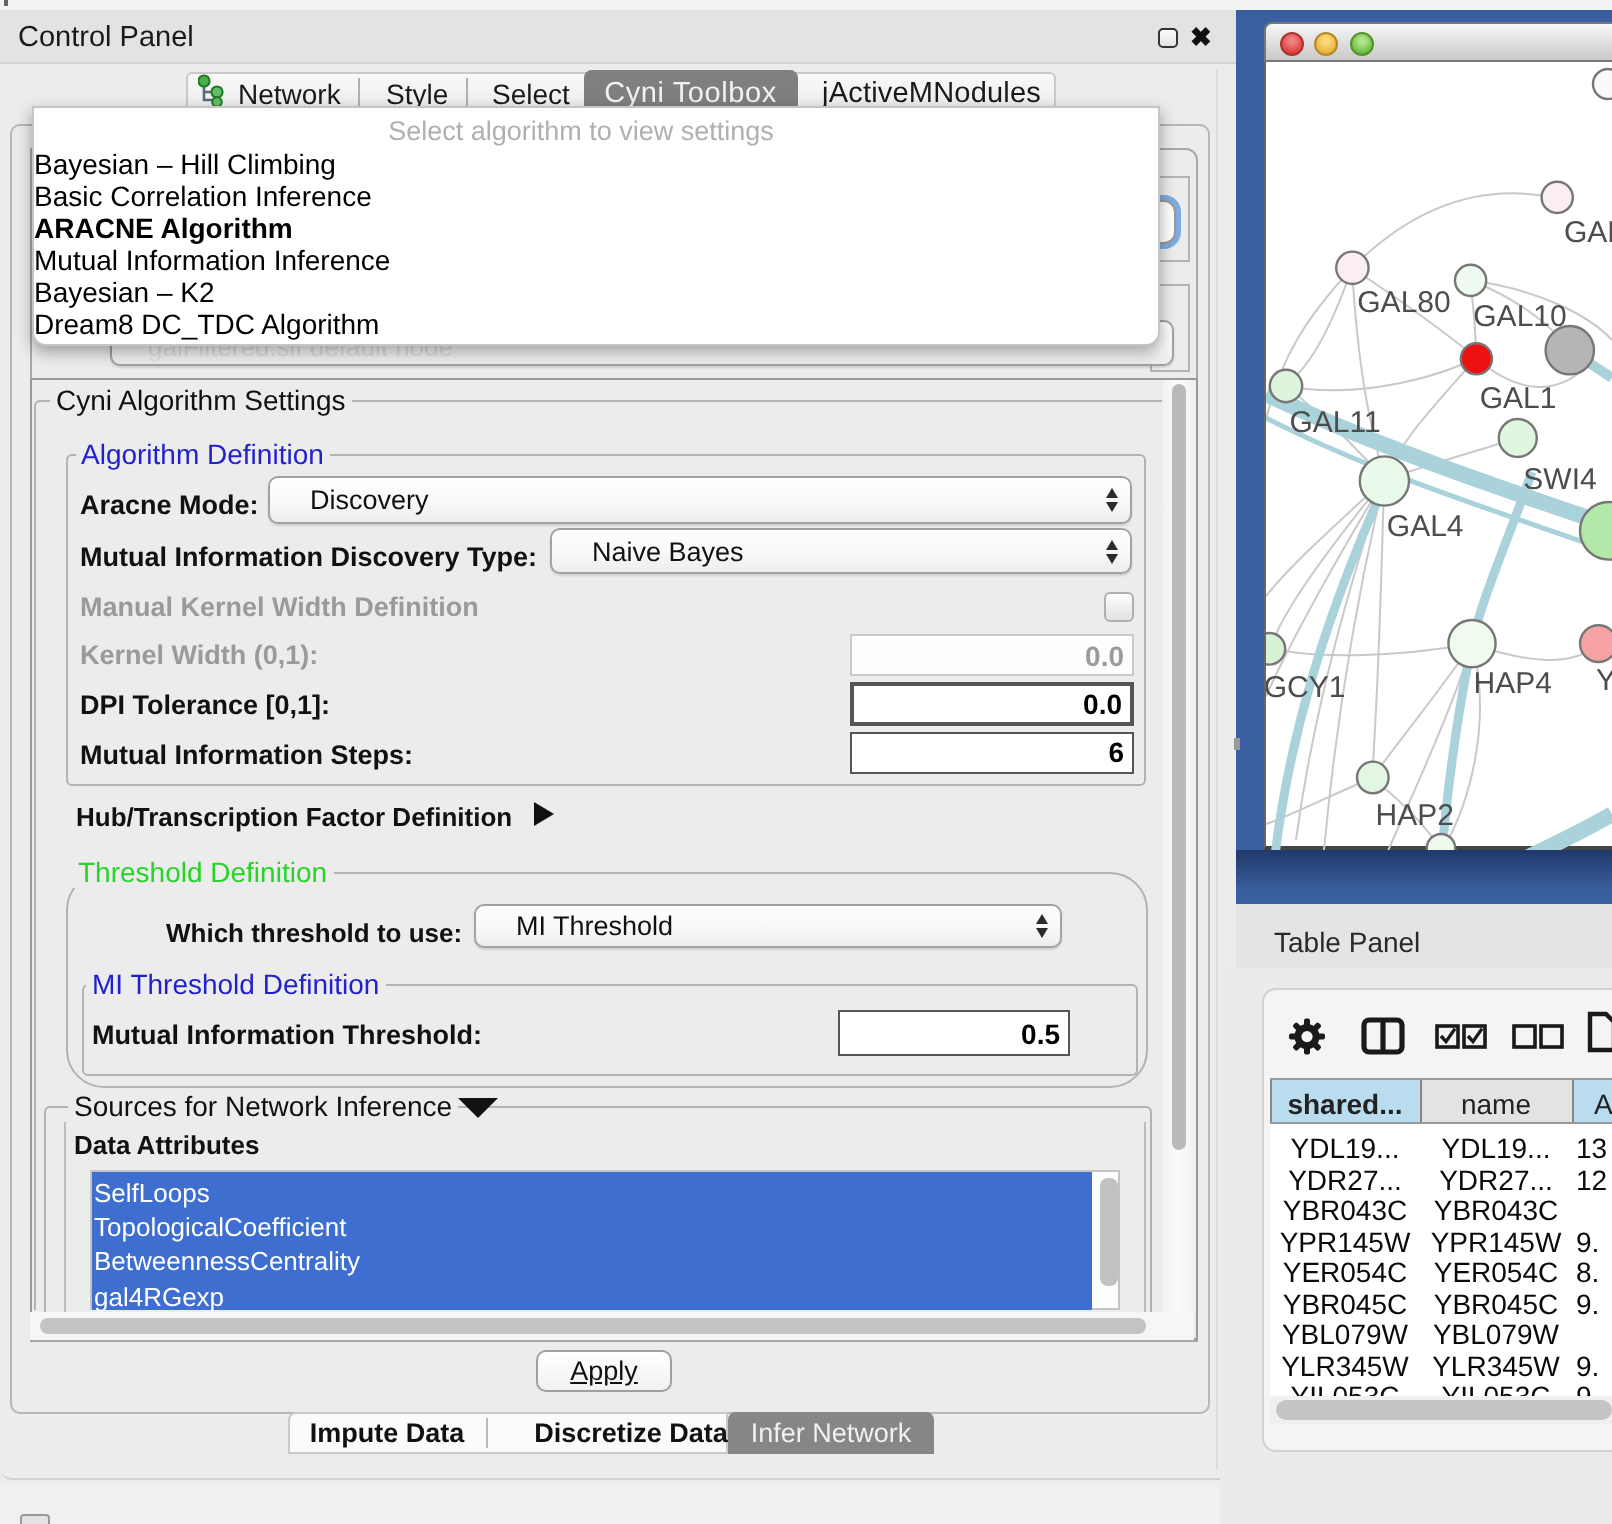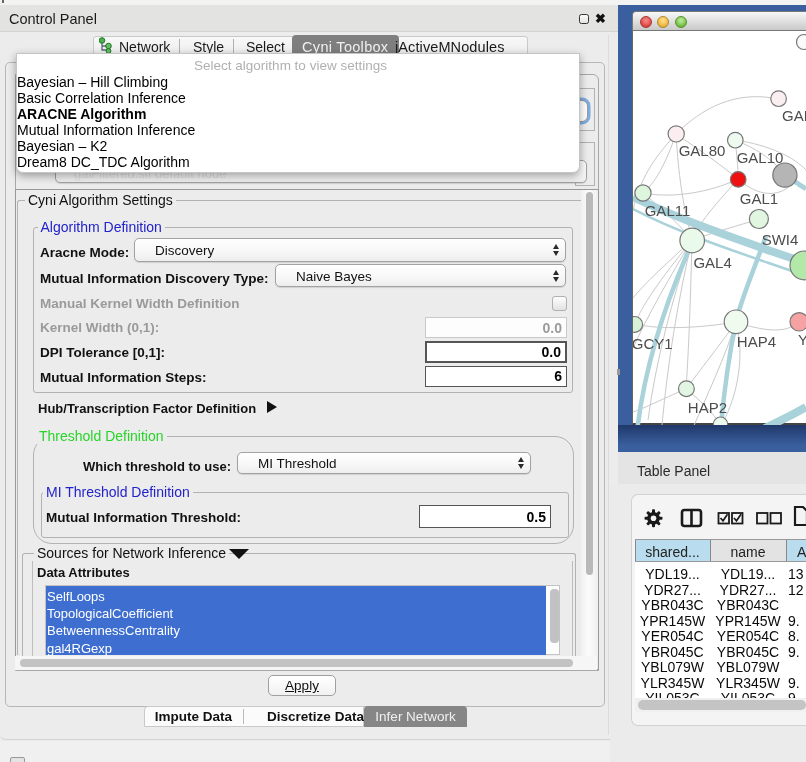--- a/index.html
+++ b/index.html
@@ -51,21 +51,21 @@
     <circle cx="9.5" cy="9" r="2.8" fill="#66bb6a" stroke="#1c7a1f" stroke-width="1"></circle>
     <circle cx="9.5" cy="14" r="2.4" fill="#66bb6a" stroke="#1c7a1f" stroke-width="1"></circle>
   </svg>
   <div class="abs" style="left:119px;top:4px;font-size:14px;color:#1a1a1a;">Network</div>
   <div class="abs" style="left:179px;top:4px;width:1px;height:15px;background:#b0b0b0;"></div>
   <div class="abs" style="left:193px;top:4px;font-size:14px;color:#1a1a1a;">Style</div>
   <div class="abs" style="left:233px;top:4px;width:1px;height:15px;background:#b0b0b0;"></div>
   <div class="abs" style="left:246px;top:4px;font-size:14px;color:#1a1a1a;">Select</div>
   <div class="abs" style="left:291.5px;top:0;width:107.5px;height:22px;background:#7f7f7f;border-radius:4px 4px 0 0;"></div>
   <div class="abs" style="left:291.5px;top:4px;width:107.5px;text-align:center;font-size:14.5px;letter-spacing:0.3px;color:#f2f2f2;">Cyni Toolbox</div>
-  <div class="abs" style="left:395px;top:4px;font-size:14.5px;letter-spacing:0.1px;color:#1a1a1a;">jActiveMNodules</div>
+  <div class="abs" style="left:411px;top:4px;font-size:14.5px;letter-spacing:0.1px;color:#1a1a1a;">jActiveMNodules</div>
 </div>
 
 <div class="abs" style="left:5px;top:61.5px;width:600px;height:645.5px;background:#ececec;border:1px solid #b7b7b7;border-radius:5px;"></div>
 
 <div class="abs" style="left:14.5px;top:73.5px;width:584px;height:597px;border:1px solid #a8a8a8;border-radius:0 6px 0 0;background:#ececec;"></div>
 
 <div class="abs" style="left:575px;top:87.5px;width:19.5px;height:43px;border:1px solid #b2b2b2;background:#ececec;"></div>
 <div class="abs" style="left:568px;top:99.5px;width:19.5px;height:22px;border:1px solid #9a9a9a;border-radius:6px;background:#fff;box-shadow:0 0 0 2.5px rgba(90,150,220,0.75);"></div>
 <div class="abs" style="left:575px;top:142px;width:19.5px;height:44px;border:1px solid #b2b2b2;background:#ececec;"></div>
 
@@ -123,21 +123,21 @@
   <span class="ct">MI Threshold</span>
   <span class="ar">
       <span class="up"></span>
       <span class="dn"></span>
     </span>
 </div>
 <div class="grp" style="left:41px;top:492px;width:528px;height:46px;">
   <div class="lbl" style="color:#2222cc;left:1px;">MI Threshold Definition</div>
 </div>
 <div class="lab b" style="left:46px;top:510px;">Mutual Information Threshold:</div>
-<div class="tf" style="left:419px;top:505px;width:132px;height:23px;">
+<div class="tf" style="left:419px;top:505px;width:116px;height:23px;">
     <span>0.5</span>
   </div>
 
 <div class="grp" style="left:22px;top:553px;width:553.5px;height:103px;border-bottom:none;border-radius:3px 3px 0 0;">
   <div class="lbl" style="color:#111;left:11px;font-size:14px;">Sources for Network Inference</div>
 </div>
 <div class="abs" style="left:31.5px;top:561px;width:541.5px;height:95px;border-left:1px solid #bdbdbd;border-right:1px solid #bdbdbd;"></div>
 <div class="abs" style="left:229px;top:549px;width:0;height:0;border-left:10px solid transparent;border-right:10px solid transparent;border-top:10px solid #111;"></div>
 <div class="lab b" style="left:37px;top:565px;font-size:13px;">Data Attributes</div>
 <div class="abs" style="left:45px;top:585px;width:515px;height:70px;background:#fdfdfd;border:1px solid #c4c4c4;"></div>
@@ -269,21 +269,21 @@
     <rect x="139.5" y="19" width="10.5" height="10.5" stroke-width="1.8"></rect>
     <path d="M164 13 l8 0 l4 4 l0 14 l-12 0 z" stroke-width="2.2"></path>
   </g>
 </svg>
 
 <div class="abs" style="left:635px;top:539px;width:171px;height:23px;background:#b9ddee;border-top:1px solid #999;border-bottom:1px solid #999;"></div>
 <div class="abs" style="left:710px;top:540px;width:76px;height:21px;background:#e3e3e3;"></div>
 <div class="abs" style="left:635px;top:540px;width:1px;height:21px;background:#888;"></div>
 <div class="abs" style="left:710px;top:540px;width:1px;height:21px;background:#888;"></div>
 <div class="abs" style="left:786px;top:540px;width:1px;height:21px;background:#888;"></div>
-<div class="abs" style="left:635px;top:544px;width:75px;text-align:center;font-size:14px;color:#222;">shared...</div>
+<div class="abs" style="left:635px;top:544px;width:75px;text-align:center;font-size:14px;color:#222;font-weight:bold;">shared...</div>
 <div class="abs" style="left:710px;top:544px;width:76px;text-align:center;font-size:14px;color:#222;">name</div>
 <div class="abs" style="left:797px;top:544px;font-size:14px;color:#222;">Av</div>
 
 <div class="abs" style="left:635px;top:562px;width:171px;height:136px;background:#fff;"></div>
 <div id="tbl" class="abs" style="left:635px;top:562px;width:171px;height:136px;overflow:hidden;font-size:14px;color:#0a0a0a;">
     <div class="abs" style="left:0;top:4px;width:75px;text-align:center;">YDL19...</div>
     <div class="abs" style="left:75px;top:4px;width:76px;text-align:center;">YDL19...</div>
     <div class="abs" style="left:153px;top:4px;width:20px;">13</div>
     <div class="abs" style="left:0;top:19.5px;width:75px;text-align:center;">YDR27...</div>
     <div class="abs" style="left:75px;top:19.5px;width:76px;text-align:center;">YDR27...</div>

